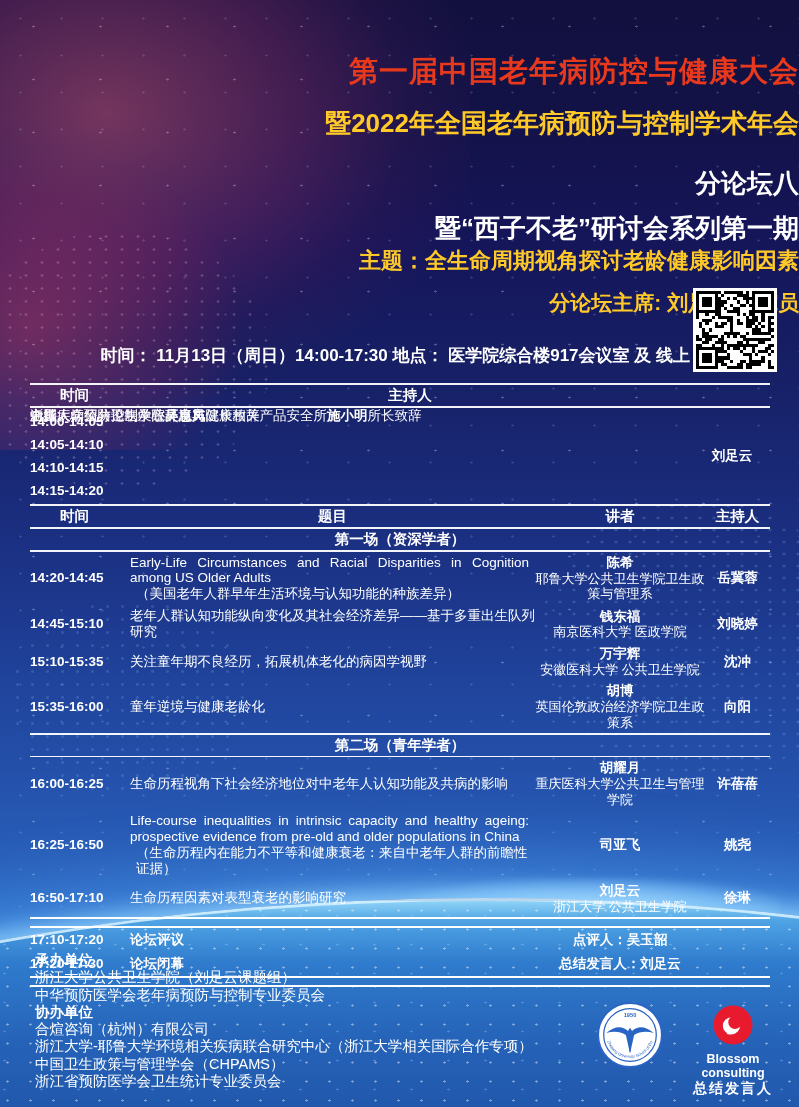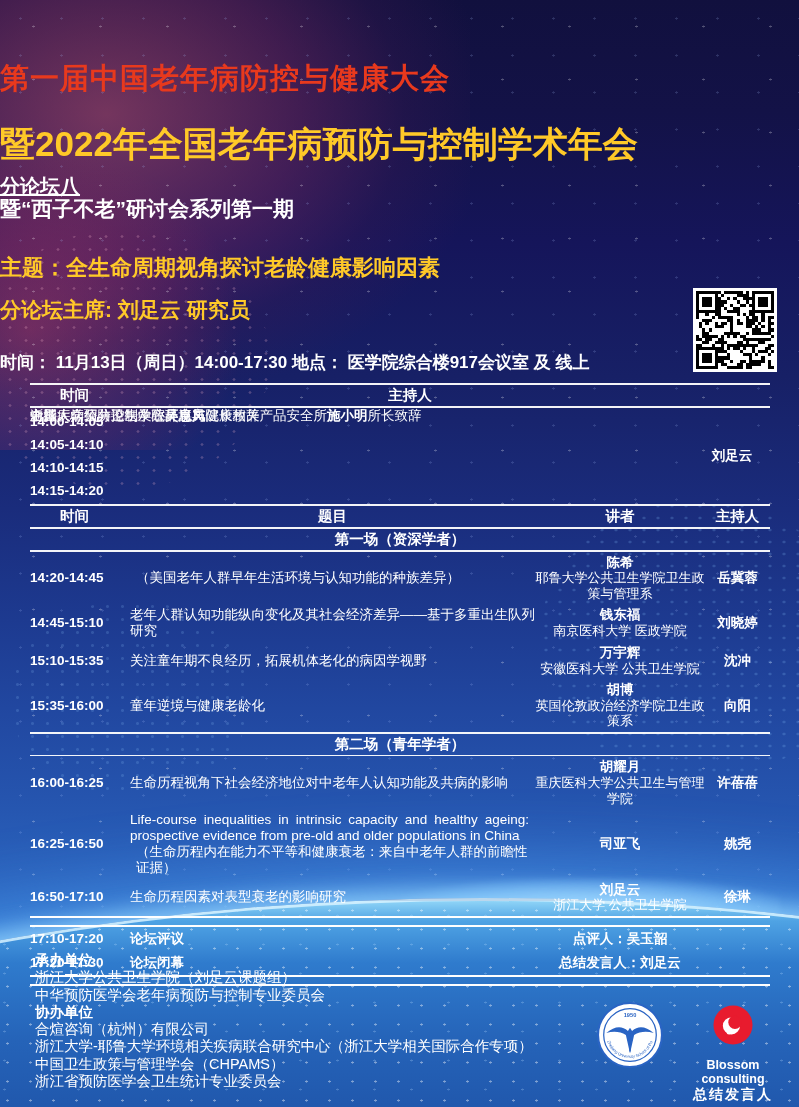--- a/index.html
+++ b/index.html
@@ -28,25 +28,25 @@
   .earth{left:-720px;top:898px;width:2400px;height:1000px;border-radius:50%;z-index:1;
     border:3px solid rgba(215,242,255,.85);
     box-shadow:0 -4px 22px 4px rgba(150,215,255,.8),0 -18px 70px 14px rgba(90,175,255,.45);
     background:linear-gradient(180deg,#8fd4f7 0px,#4fa3e4 20px,#2f7bcd 62px,#2563b8 140px,#1d4fa4 260px,#1a4494 430px,#173c86 100%);}
   .earth::before{content:'';position:absolute;inset:0;border-radius:inherit;opacity:.5;
     background-image:radial-gradient(rgba(255,255,255,.85) 1px,transparent 1.6px),
       radial-gradient(rgba(185,222,255,.55) 1px,transparent 1.5px);
     background-size:23px 19px,37px 29px;}
   
   .content{position:absolute;inset:0;z-index:2;}
-  .hline{position:absolute;left:0;right:0;text-align:left;font-weight:bold;white-space:nowrap;margin-top:7px;}
+  .hline{position:absolute;left:0;right:0;text-align:right;font-weight:bold;white-space:nowrap;}
   .t1{top:52px;font-size:29px;letter-spacing:1px;color:var(--title-red,#e83a1d);}
-  .t2{top:114px;font-size:35px;color:var(--gold,#ffc928);}
-  .t3{top:166px;font-size:20px;text-decoration:underline;}
-  .t4{top:188px;font-size:21px;}
+  .t2{top:106px;font-size:26px;color:var(--gold,#ffc928);}
+  .t3{top:166px;font-size:26px;}
+  .t4{top:211px;font-size:26px;}
   .t5{top:246px;font-size:22px;color:var(--gold,#ffc928);}
   .t6{top:289px;font-size:21px;color:var(--gold,#ffc928);}
   .t7{top:344px;font-size:17px;width:690px;left:0;right:auto;}
   .qr{position:absolute;right:22px;top:288px;width:84px;height:84px;background:#fff;padding:0;}
   .qr svg{display:block;width:84px;height:84px;}
   
   .agenda{position:absolute;left:30px;top:383px;width:740px;font-size:13.5px;line-height:1.18;}
   .rule{height:2px;background:rgba(255,255,255,.95);}
   .rule.thin{height:1.5px;}
   .dbl{height:7px;border-top:2px solid #fff;border-bottom:2px solid #fff;}
@@ -74,21 +74,21 @@
   .s-row .host{text-align:center;font-weight:bold;}
   .c-row{display:grid;grid-template-columns:100px 405px 170px 65px;align-items:center;height:24px;font-weight:bold;}
   .c-row .note{text-align:center;}
   
   .footer{position:absolute;left:35px;top:952px;font-size:14.5px;line-height:17.3px;}
   .footer .lbl{font-weight:bold;}
   .footer ul{margin:0;padding:0;list-style:none;}
   .seal{position:absolute;left:597px;top:1002px;width:66px;height:66px;}
   .blossom{position:absolute;right:14px;top:1000px;width:104px;text-align:center;}
   .blossom svg{width:50px;height:50px;display:block;margin:0 auto;}
-  .blossom .bn{font-size:12.5px;font-weight:bold;margin-top:8px;}
+  .blossom .bn{font-size:12.5px;font-weight:bold;margin-top:2px;}
   .blossom .bz{font-size:14px;font-weight:bold;letter-spacing:2px;}
 </style>
 </head>
 <body>
 
 <div class="poster" style="--title-red: #e8391d; --gold: #ffc928; --logo-red: #e81b2e; --seal-blue: #2a64c4;">
   <div class="layer nebula"></div>
   <div class="layer nebula2"></div>
   <div class="layer stars"></div>
   <div class="layer dots-a"></div>
@@ -390,20 +390,21 @@
         <span>主持人</span>
       </div>
       <div class="rule"></div>
       <div class="band">第一场（资深学者）</div>
       <div class="rule thin"></div>
 
       <div id="session1-rows">
           <div class="s-row">
             <div class="time">14:20-14:45</div>
             <div class="title">
+              <div class="en">Early-Life Circumstances and Racial Disparities in Cognition among US Older Adults</div>
               <div class="zh ind">（美国老年人群早年生活环境与认知功能的种族差异）</div>
             </div>
             <div class="spk">
               <b>陈希</b>
               <div class="aff">耶鲁大学公共卫生学院卫生政策与管理系</div>
             </div>
             <div class="host">岳冀蓉</div>
           </div>
           <div class="s-row">
             <div class="time">14:45-15:10</div>

